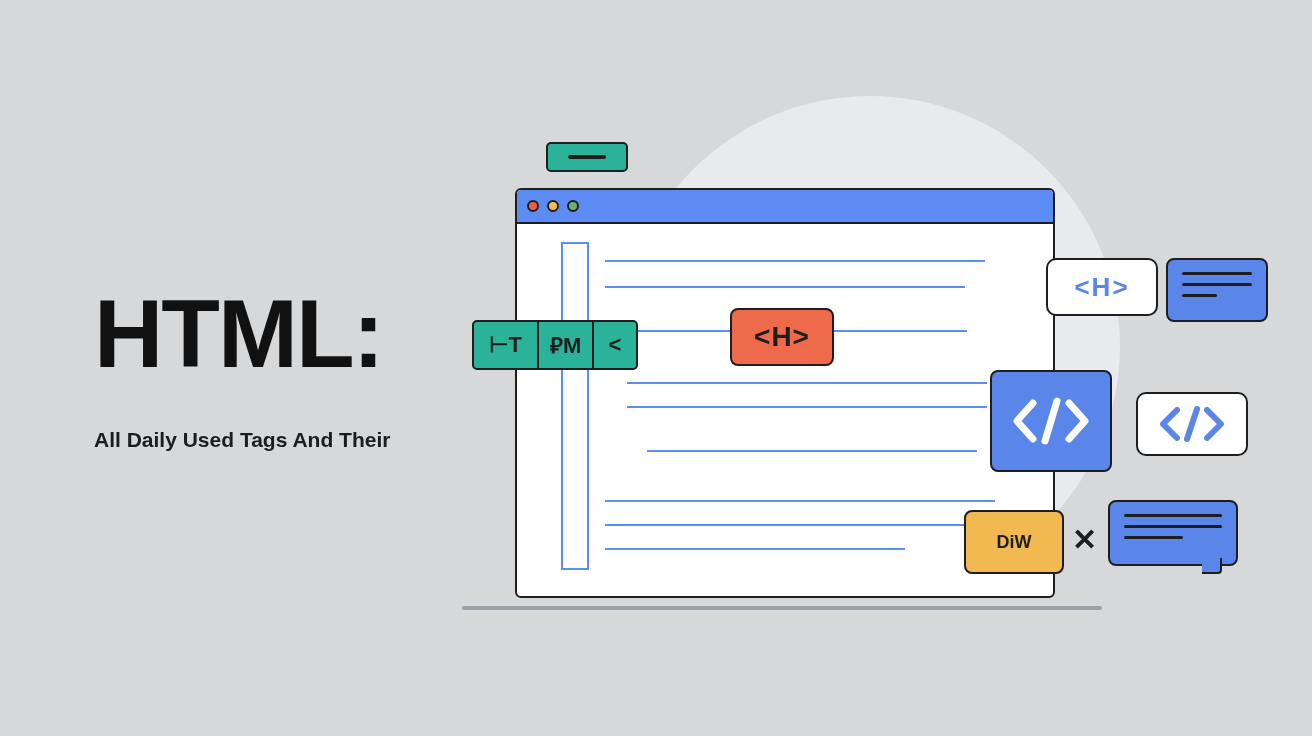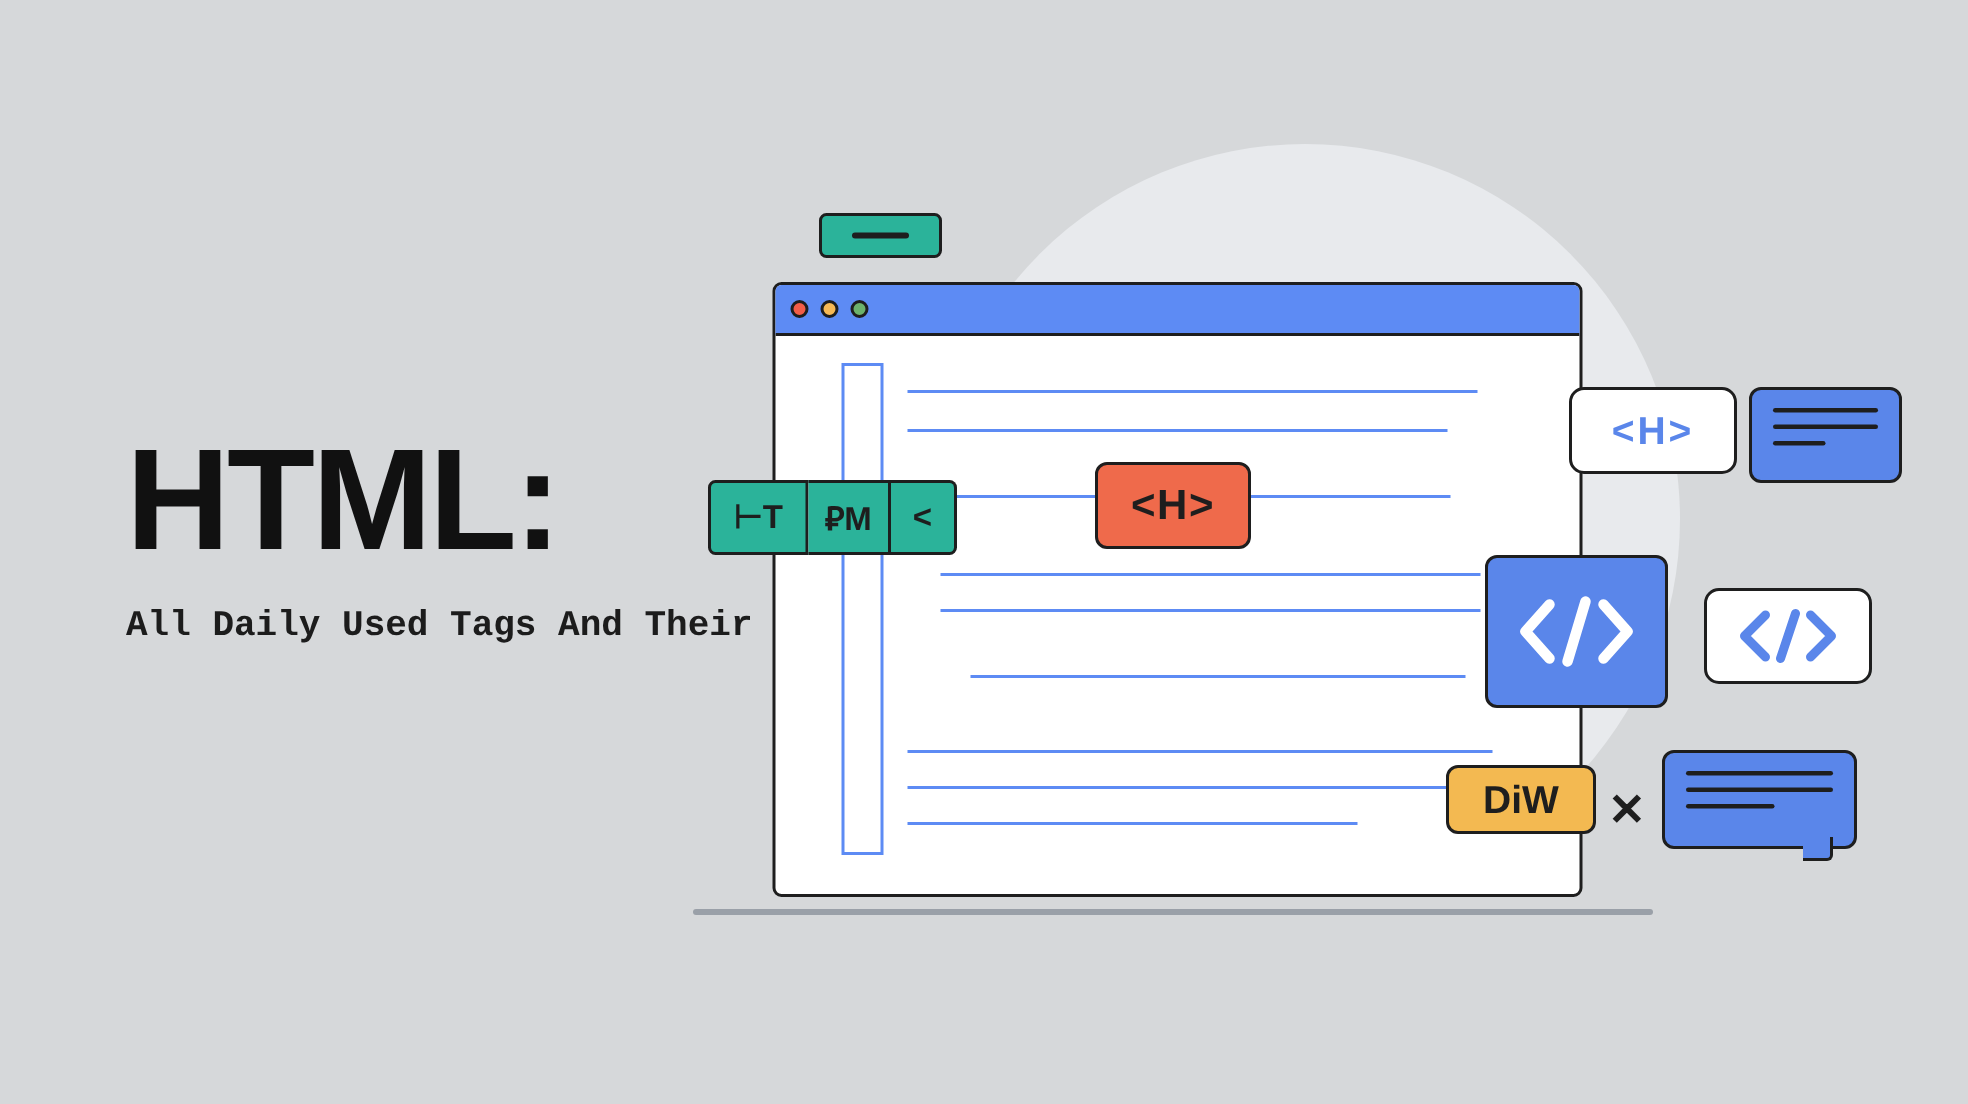--- a/index.html
+++ b/index.html
@@ -9,37 +9,36 @@
   background: #d6d8da;
   font-family: -apple-system, BlinkMacSystemFont, "Segoe UI", Arial, sans-serif;
   position: relative;
   overflow: hidden;
 }
 .stage { position: relative; width: 100%; height: 100%; }
 
 
 .headline-block {
   position: absolute;
-  left: 84px;
+  left: 94px;
   top: 286px;
 }
 .headline {
   font-size: 96px;
   font-weight: 900;
   letter-spacing: -2px;
   color: #111;
   line-height: 1;
 }
 .subtitle {
-  margin-top: 16px;
-  font-size: 24px;
+  margin-top: 40px;
+  font-size: 21px;
   font-weight: 600;
   color: #1c1c1c;
   line-height: 1.7;
-  font-family: Liberation Mono, monospace;
 }
 
 
 .bg-circle {
   position: absolute;
   left: 620px;
   top: 96px;
   width: 500px;
   height: 500px;
   background: #e8eaed;
@@ -227,29 +226,29 @@
   border-radius: 2px;
 }
 .panel-blue-a .ln.short { width: 50%; }
 
 
 .tag-div-yellow {
   position: absolute;
   left: 964px;
   top: 510px;
   width: 100px;
-  height: 46px;
+  height: 64px;
   background: #f3b951;
   border: 2px solid #1e1e1e;
   border-radius: 8px;
   display: flex;
   align-items: center;
   justify-content: center;
   font-weight: 900;
-  font-size: 26px;
+  font-size: 18px;
   color: #1e1e1e;
   letter-spacing: 0px;
 }
 
 .x-glyph {
   position: absolute;
   left: 1072px;
   top: 522px;
   font-size: 30px;
   font-weight: 900;

